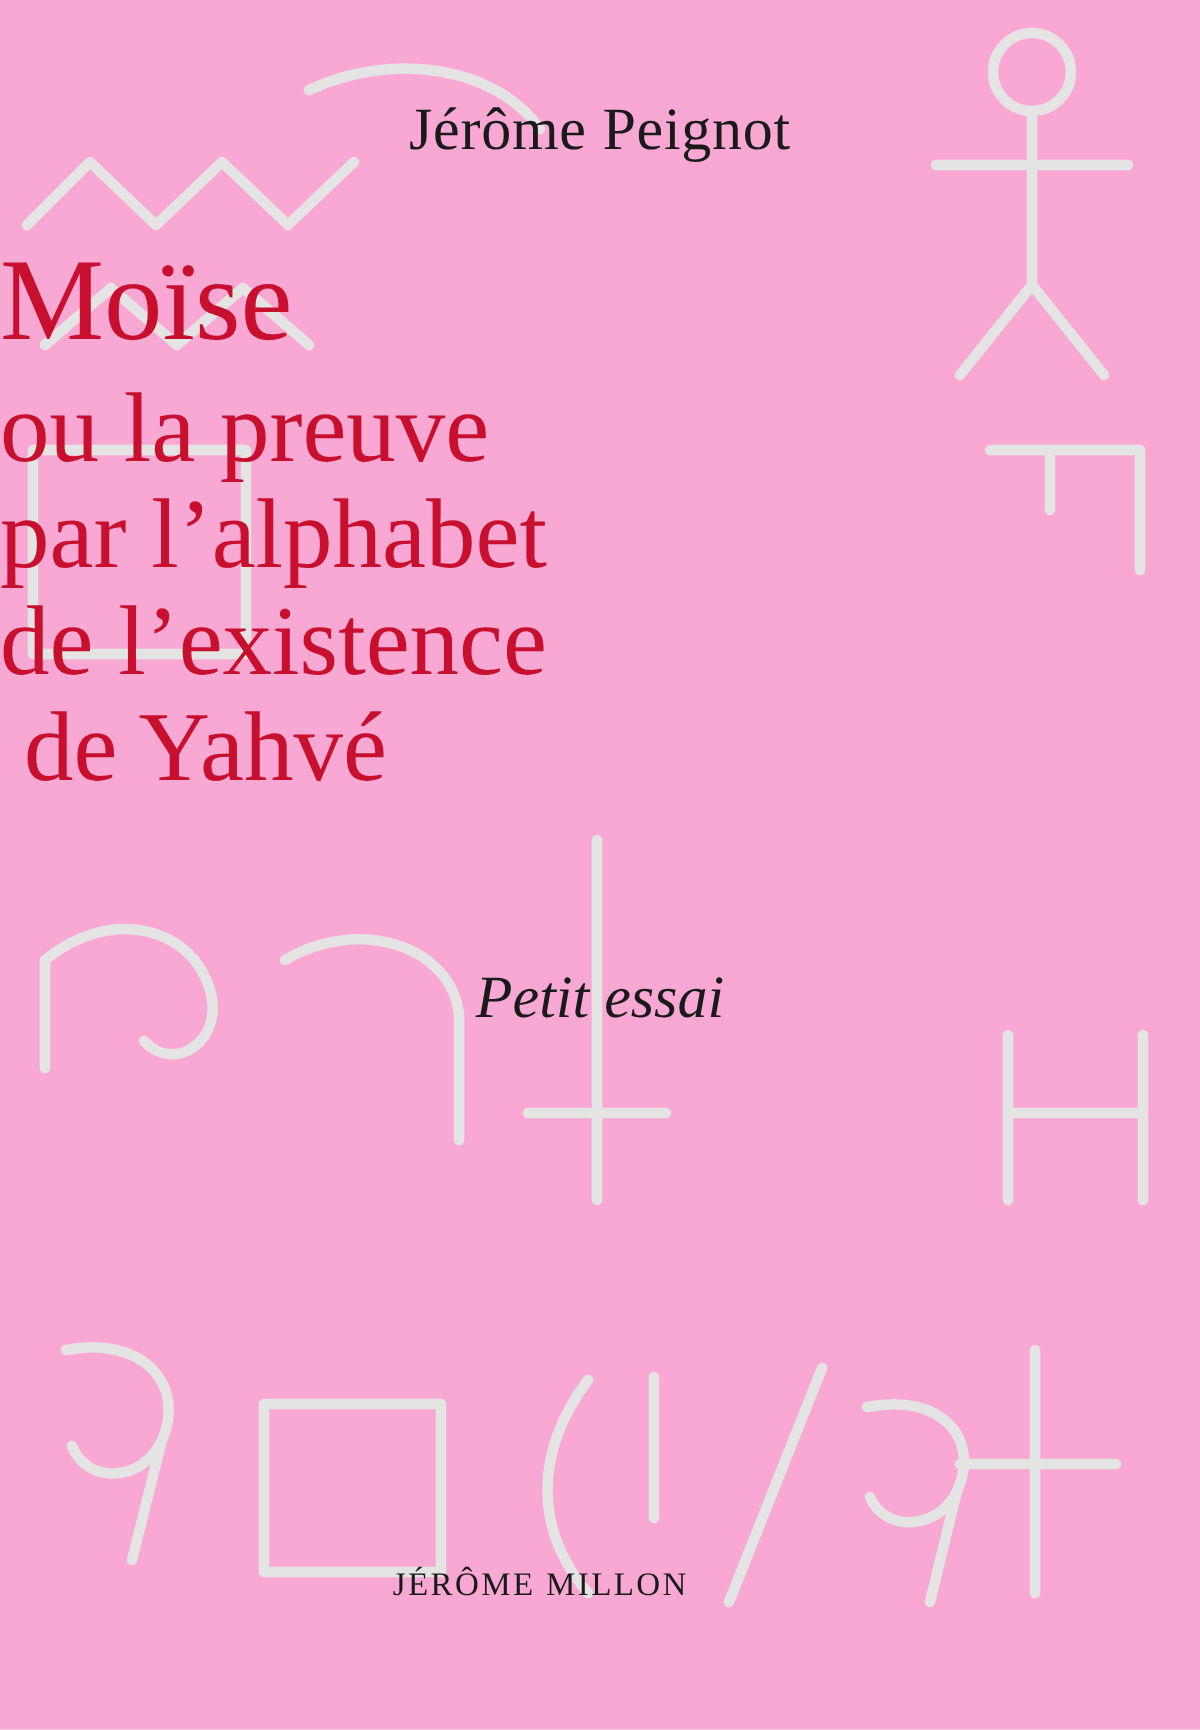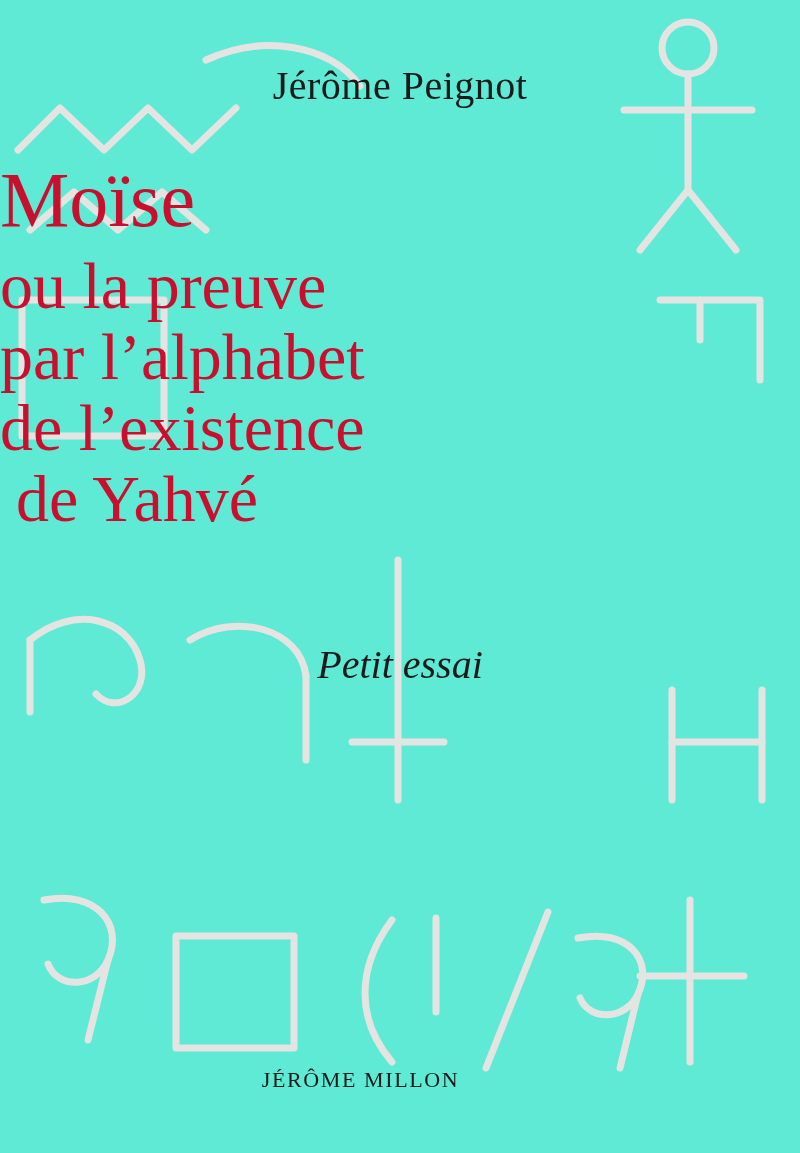--- a/index.html
+++ b/index.html
@@ -11,21 +11,21 @@
     width: 800px;
     height: 1153px;
     overflow: hidden;
     font-family: "Liberation Serif", serif;
   }
 
   #cover {
     position: relative;
     width: 800px;
     height: 1153px;
-    background: #5eead4;
+    background: #f9a8d4;
     overflow: hidden;
   }
 
   
   #glyph-layer {
     position: absolute;
     inset: 0;
     z-index: 0;
     pointer-events: none;
   }
@@ -87,21 +87,21 @@
     color: #1a1a1a;
     font-family: Liberation Serif, serif;
     font-style: italic;
     font-size: 40px;
     line-height: 1.36;
   }
   #subtitle-block .sline { display: block; white-space: nowrap; }
 
   #publisher {
     position: absolute;
-    bottom: 60px;
+    bottom: 84px;
     left: 0;
     width: 721px;
     text-align: center;
     font-family: "Liberation Serif", serif;
     font-size: 22px;
     letter-spacing: 1.6px;
     color: #1a1a1a;
   }
 </style>
 </head>

